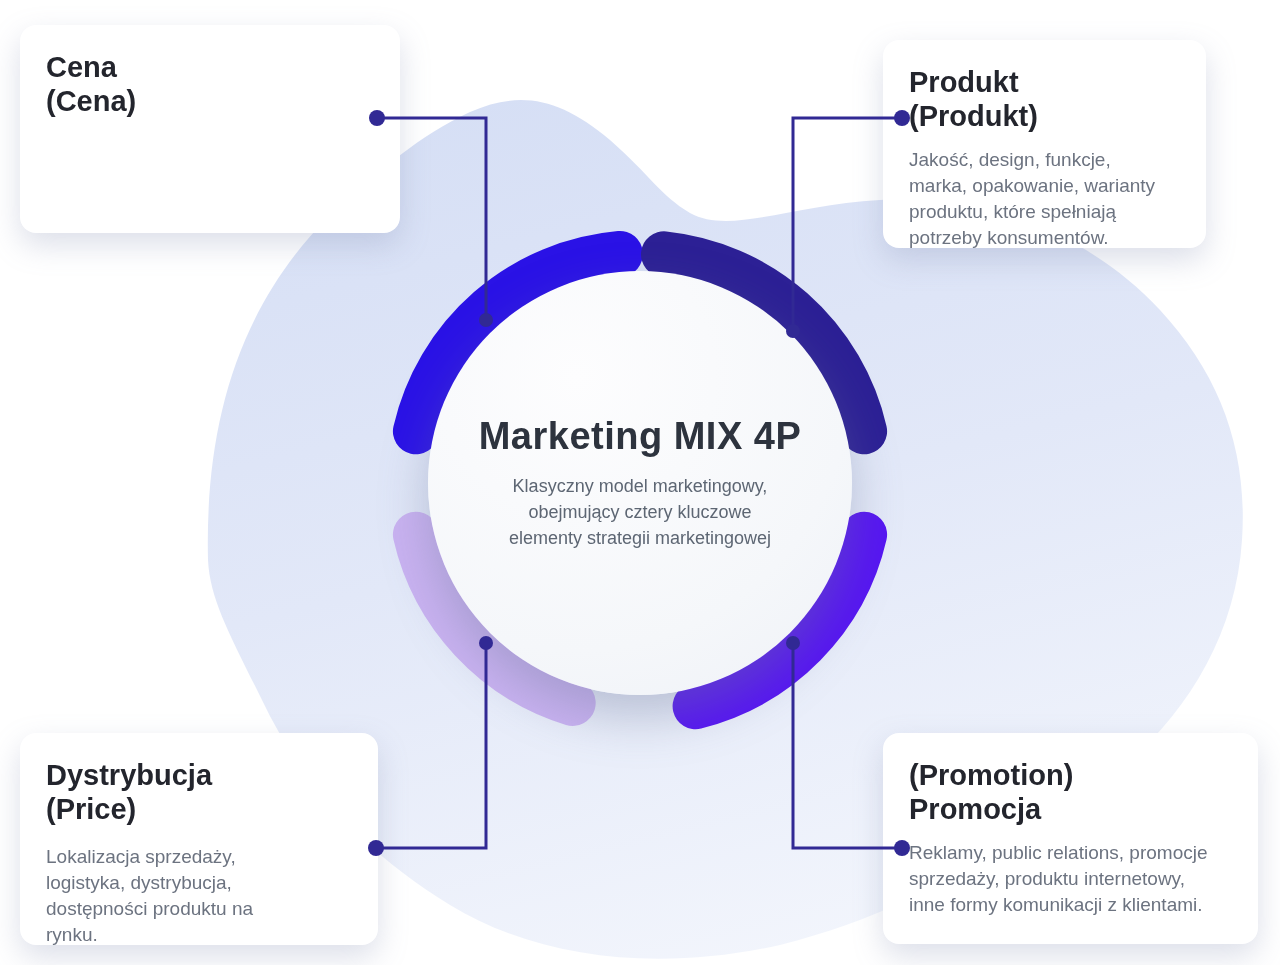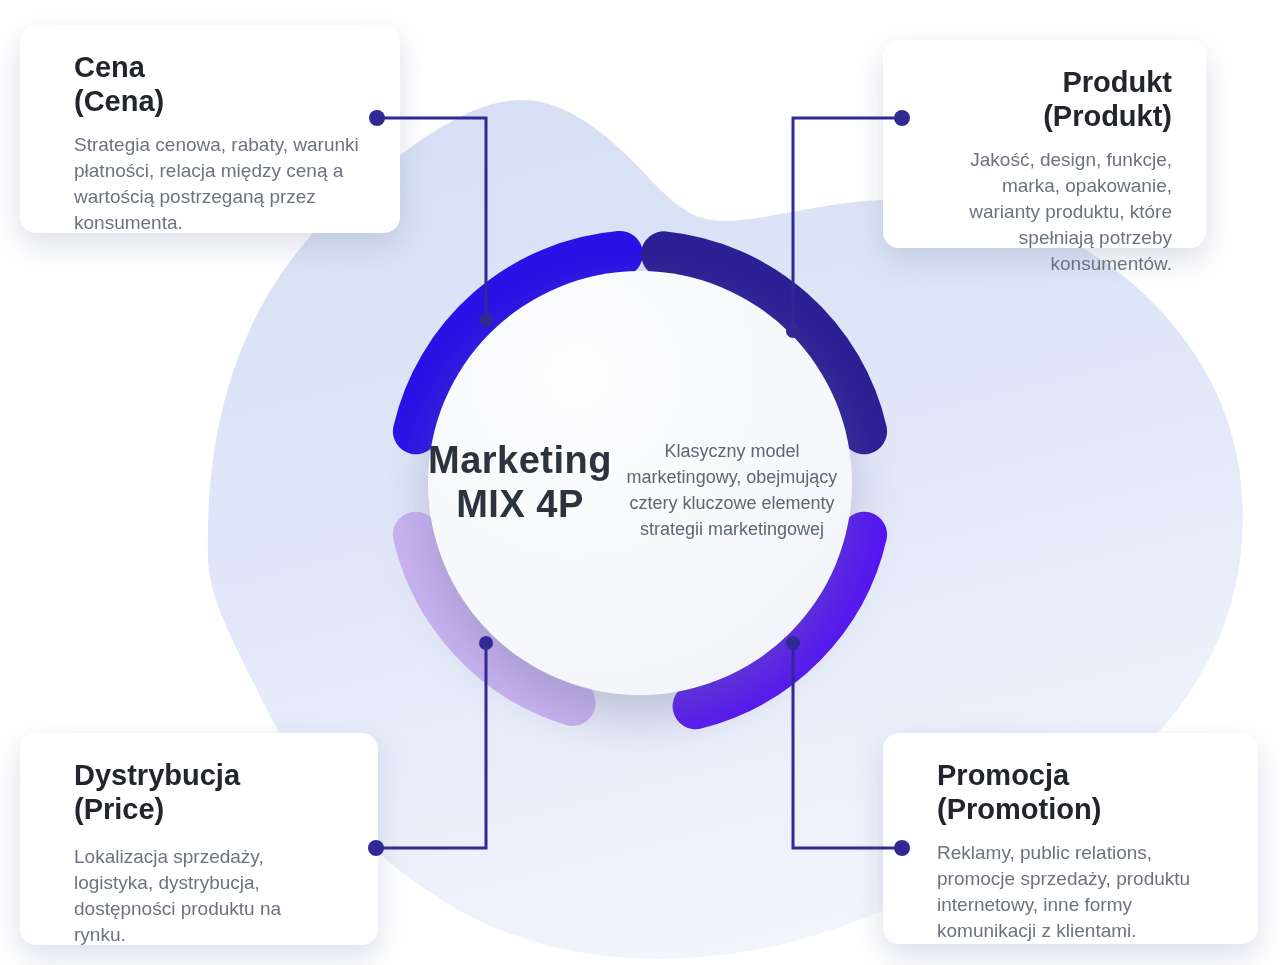--- a/index.html
+++ b/index.html
@@ -12,41 +12,41 @@
   #blob-layer{z-index:0;}
   #arc-layer{z-index:1;}
   #connector-layer{z-index:5;}
 
   
   .center-circle{
     position:absolute;z-index:2;
     left:428px;top:271px;width:424px;height:424px;border-radius:50%;
     background:radial-gradient(circle at 35% 25%, #fdfdfe 0%, #f5f7fa 65%, #eef1f7 100%);
     box-shadow:0 22px 48px rgba(110,120,155,.38);
-    display:flex;flex-direction:row;align-items:center;justify-content:center;
+    display:flex;flex-direction:column;align-items:center;justify-content:center;
     text-align:center;
   }
   .center-title{
     font-size:38px;font-weight:bold;color:#2d333e;letter-spacing:.5px;line-height:1.15;
   }
   .center-desc{
     margin-top:14px;max-width:300px;
     font-size:18px;line-height:1.45;color:#5d6673;
   }
 
   
   .card{
     position:absolute;z-index:4;background:#ffffff;border-radius:16px;
     box-shadow:0 12px 30px rgba(130,140,175,.28);
-    padding:26px 34px 28px 54px;box-sizing:border-box;
+    padding:26px 34px 28px 26px;box-sizing:border-box;
   }
   .card-title{font-size:29px;font-weight:bold;color:#23252d;line-height:1.17;}
   .card-body{margin-top:13px;font-size:19px;line-height:1.37;color:#6c7380;}
   #card-price{left:20px;top:25px;width:380px;height:208px;}
-  #card-product{left:883px;top:40px;width:323px;height:208px;text-align:right;}
+  #card-product{left:883px;top:40px;width:323px;height:208px;}
   #card-place{left:20px;top:733px;width:358px;height:212px;}
   #card-promotion{left:883px;top:733px;width:375px;height:211px;}
   #card-price .card-body{max-width:300px;}
   #card-product .card-body{max-width:305px;}
   #card-place .card-body{max-width:250px;margin-top:17px;}
   #card-promotion .card-body{max-width:310px;}
 </style>
 </head>
 <body>
 
@@ -105,40 +105,39 @@
     <polyline fill="none" stroke-width="3" points="902,848 793,848 793,643" stroke="#312994"></polyline>
     <circle cx="902" cy="848" r="8" fill="#312994"></circle>
     <circle cx="793" cy="643" r="7" fill="#312994"></circle>
   </svg>
 
   <div class="card" id="card-price">
     <div class="card-title">
       <div>Cena</div>
       <div>(Cena)</div>
     </div>
-    <div class="card-body">Strategia cenowa, rabaty, warunki płatności, relacja między ceną a wartością postrzeganą przez konsumenta.</div>
   </div>
 
   <div class="card" id="card-product">
     <div class="card-title">
       <div>Produkt</div>
       <div>(Produkt)</div>
     </div>
     <div class="card-body">Jakość, design, funkcje, marka, opakowanie, warianty produktu, które spełniają potrzeby konsumentów.</div>
   </div>
 
   <div class="card" id="card-place">
     <div class="card-title">
       <div>Dystrybucja</div>
       <div>(Price)</div>
     </div>
     <div class="card-body">Lokalizacja sprzedaży, logistyka, dystrybucja, dostępności produktu na rynku.</div>
   </div>
 
   <div class="card" id="card-promotion">
     <div class="card-title">
+      <div>(Promotion)</div>
       <div>Promocja</div>
-      <div>(Promotion)</div>
     </div>
     <div class="card-body">Reklamy, public relations, promocje sprzedaży, produktu internetowy, inne formy komunikacji z klientami.</div>
   </div>
 
 </div>
 
 </body></html>

